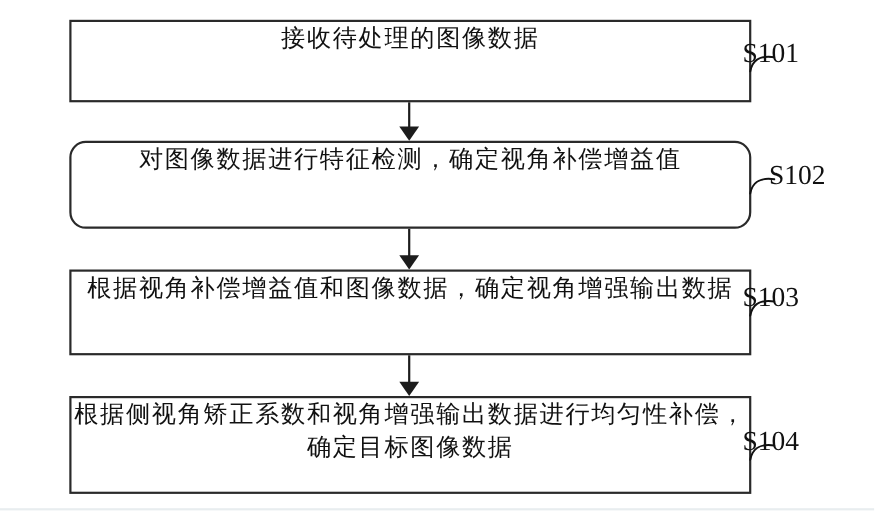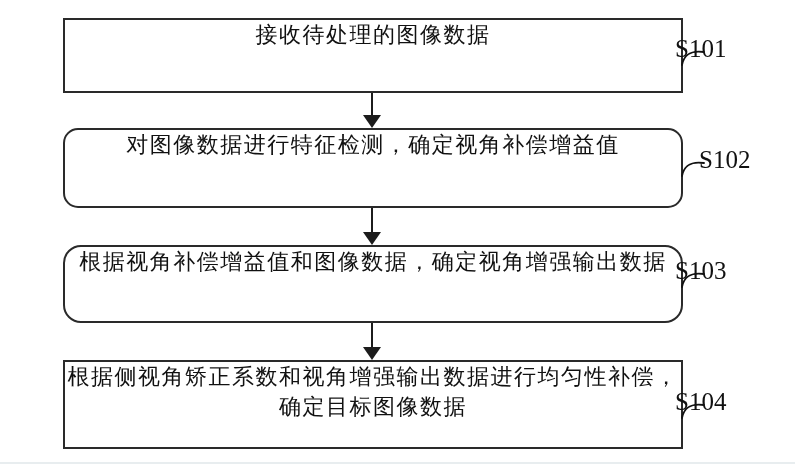--- a/index.html
+++ b/index.html
@@ -99,21 +99,21 @@
   <svg class="hook" style="top:157px;" width="24" height="20" viewBox="0 0 24 20">
     <path d="M1,19 C3,9 9,4 23,6" fill="none" stroke="#111111" stroke-width="1.8" stroke-linecap="round"></path>
   </svg>
   <div class="step-label" style="top:147px;margin-left:24px;">S102</div>
 
   <div class="arrow" style="left:363px;top:208px;height:37px;">
     <div class="arrow-shaft" style="height:25px;"></div>
     <div class="arrow-head" style="top:24px;"></div>
   </div>
 
-  <div class="step-box" style="top:245px;height:78px;border-radius:18px;">
+  <div class="step-box" style="top:245px;height:78px;">
     <div class="step-text">根据视角补偿增益值和图像数据，确定视角增强输出数据</div>
   </div>
   <svg class="hook" style="top:268px;" width="24" height="20" viewBox="0 0 24 20">
     <path d="M1,19 C3,9 9,4 23,6" fill="none" stroke="#111111" stroke-width="1.8" stroke-linecap="round"></path>
   </svg>
   <div class="step-label" style="top:258px;">S103</div>
 
   <div class="arrow" style="left:363px;top:323px;height:37px;">
     <div class="arrow-shaft" style="height:25px;"></div>
     <div class="arrow-head" style="top:24px;"></div>

